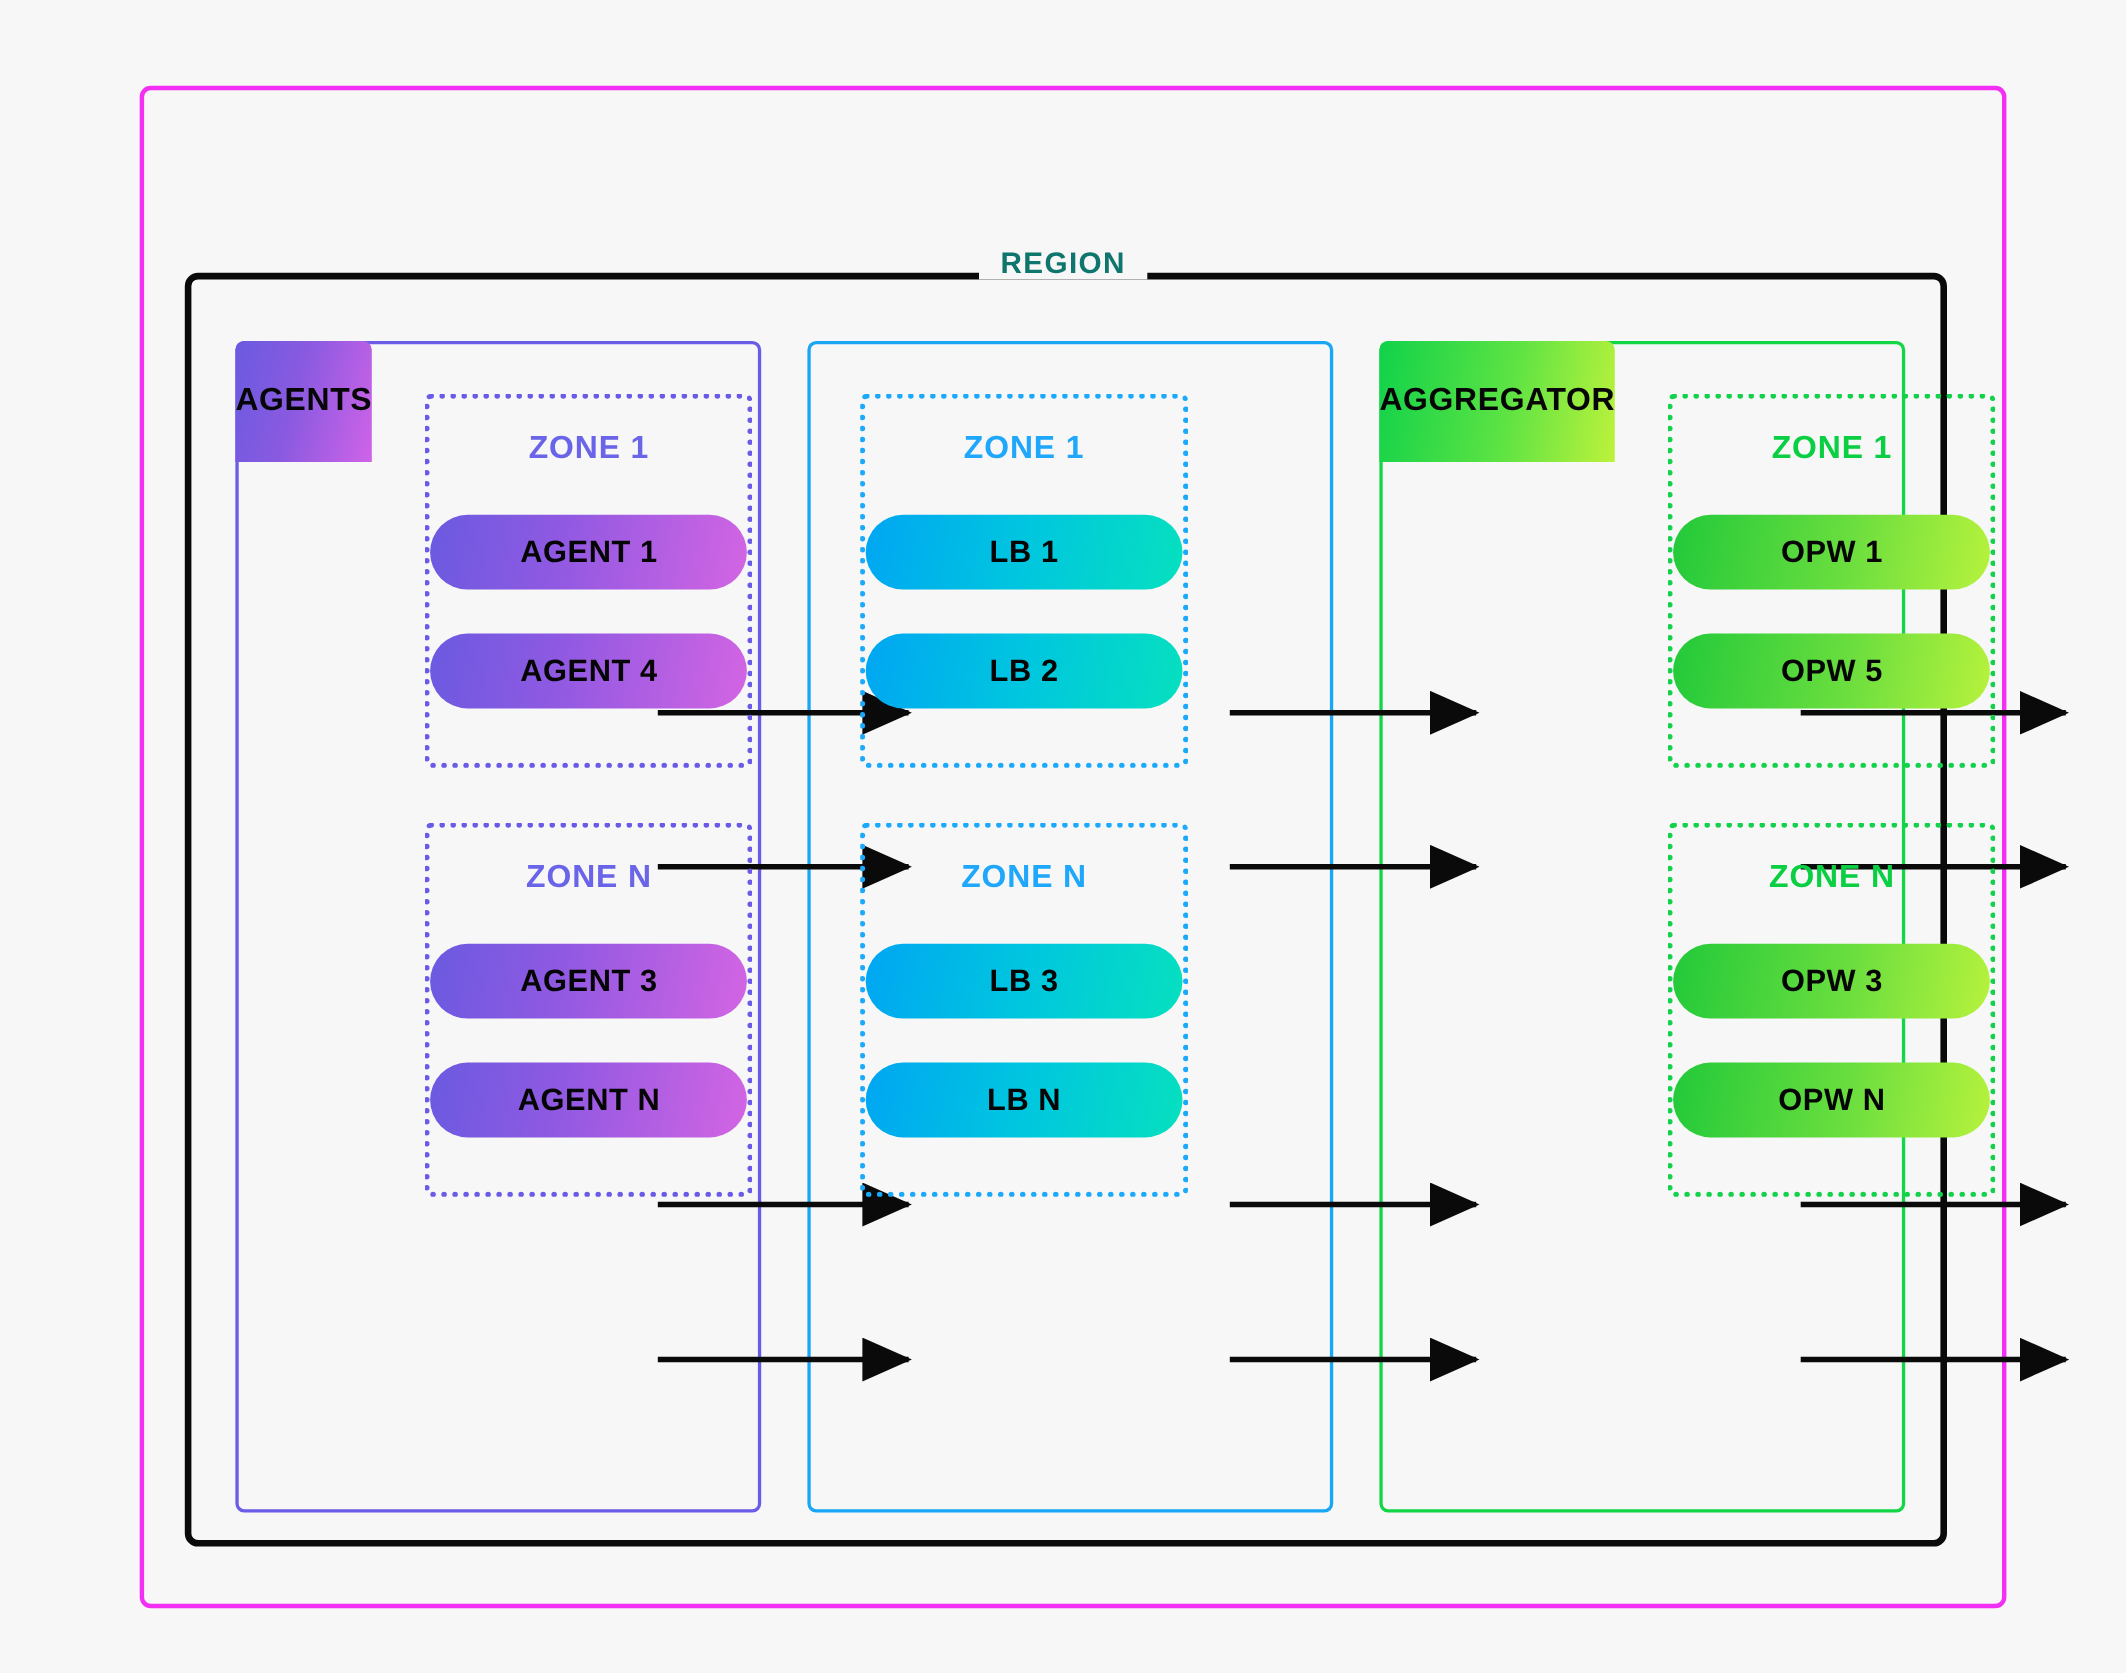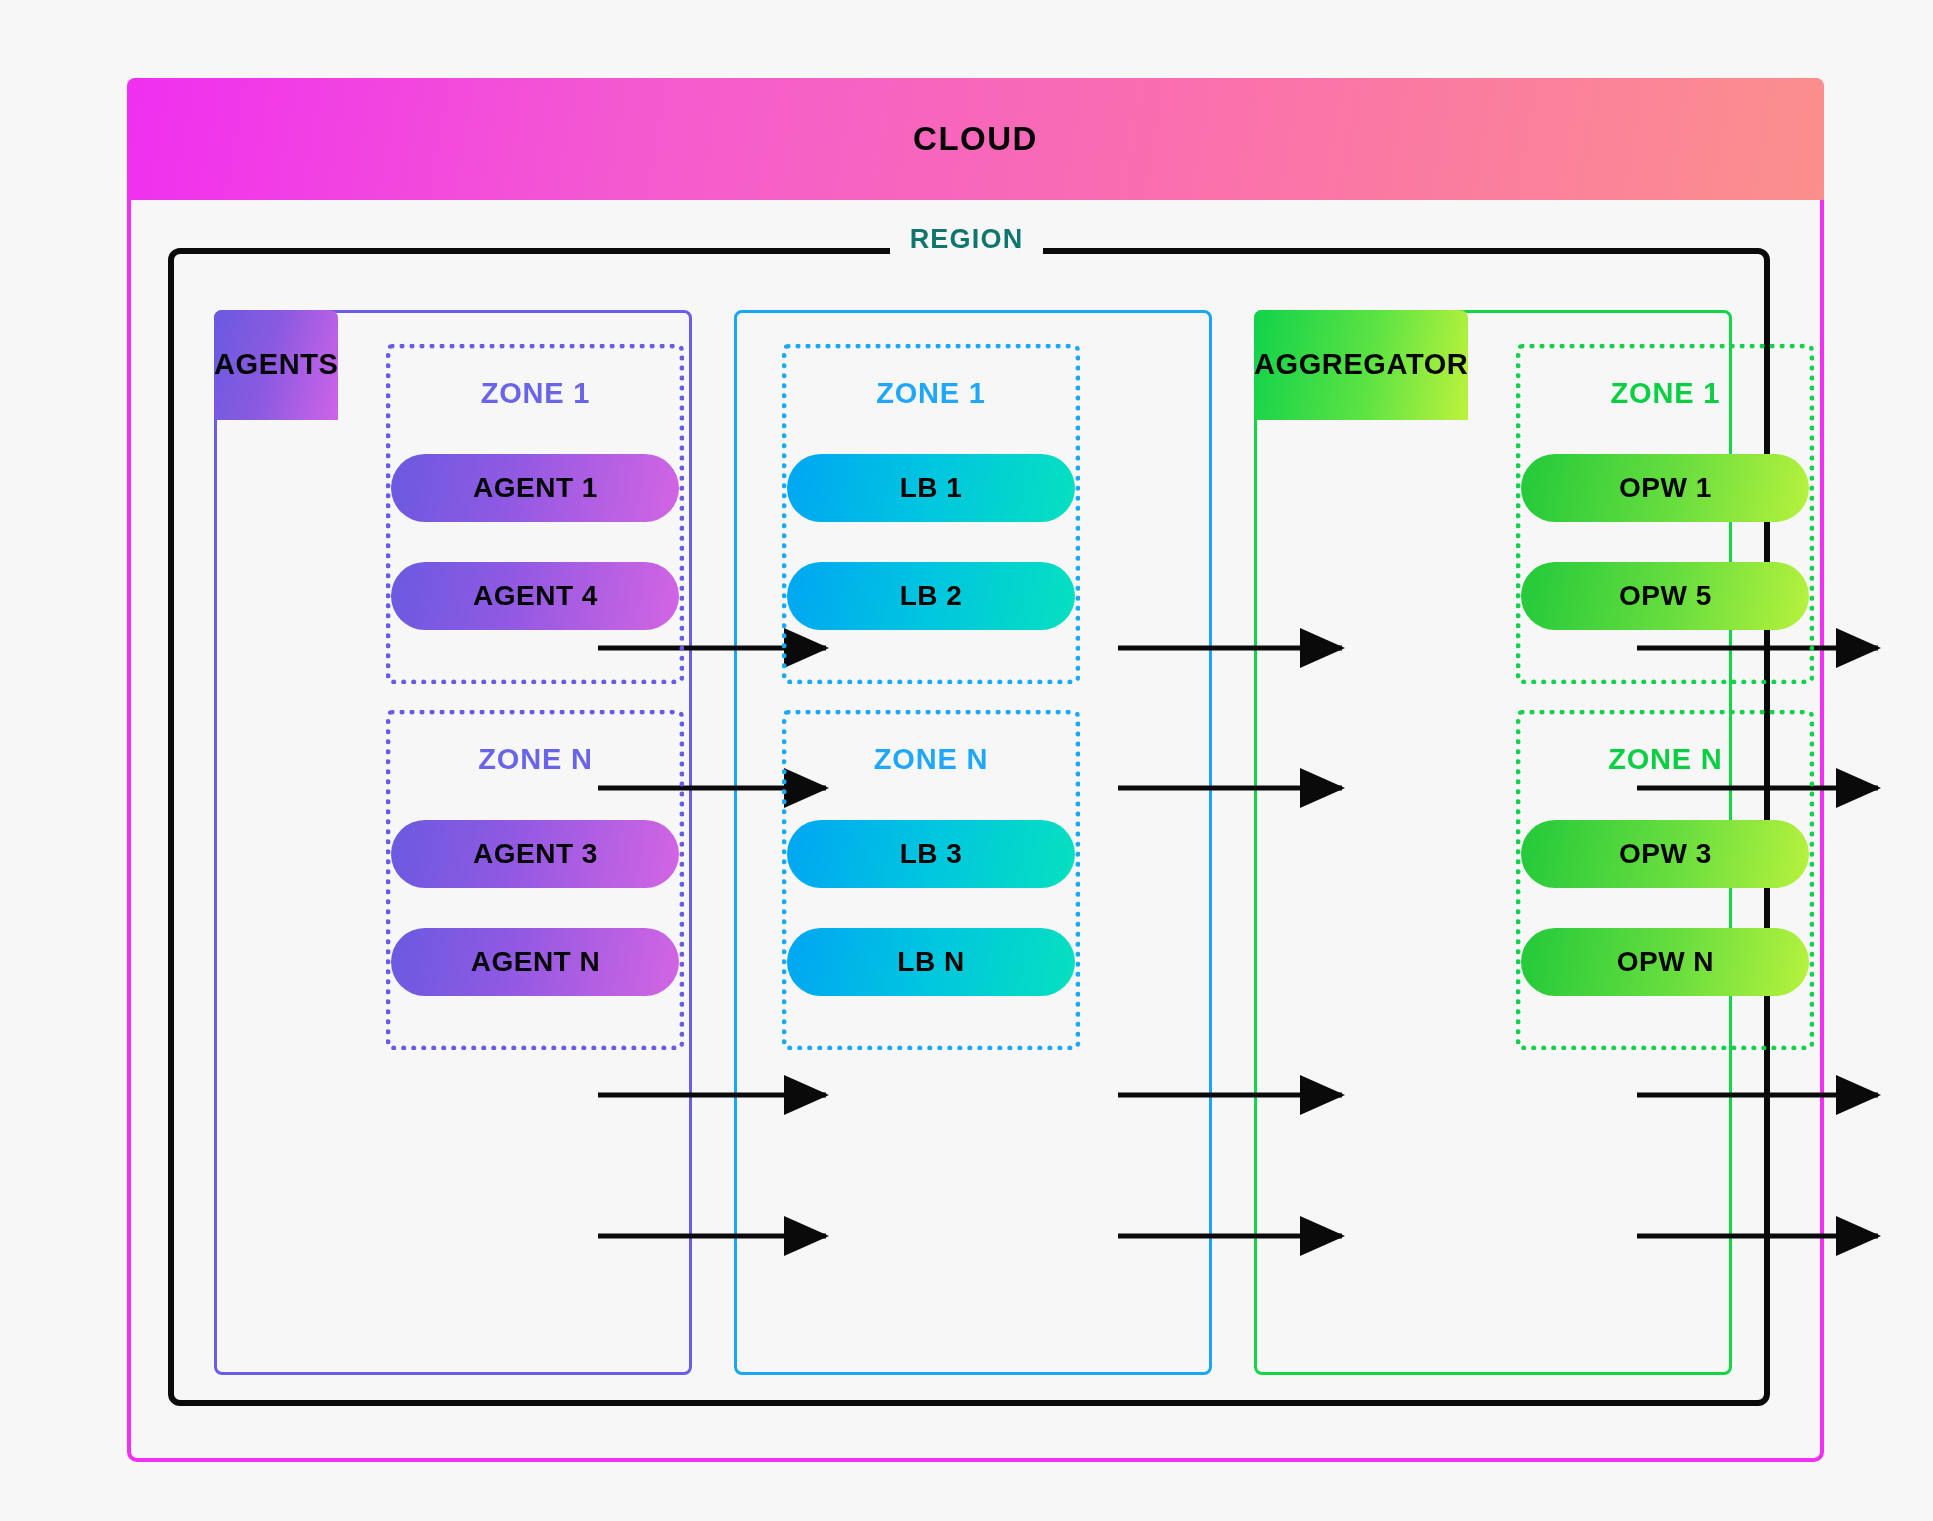--- a/index.html
+++ b/index.html
@@ -90,22 +90,22 @@
   .col-nlb    .col-header { background: linear-gradient(100deg, #00a8f5 0%, #00c8e0 50%, #04e9b5 100%); }
   .col-agg    .col-header { background: linear-gradient(100deg, #10d24a 0%, #5ee343 55%, #bdf23c 100%); }
   .col-header-title {
     font-size: 29px; font-weight: bold; color: #060606; letter-spacing: 0.6px; line-height: 1.14;
   }
   .col-nlb .col-header-title { font-size: 28px; }
 
   
   .zones {
     position: relative; z-index: 2;
-    padding: 34px 48px 0 48px;
-    display: flex; flex-direction: column; gap: 26px;
+    padding: 48px 48px 0 48px;
+    display: flex; flex-direction: column; gap: 50px;
   }
   .zone {
     border: 5px dotted;
     border-radius: 6px;
     height: 340px;
     padding-top: 28px;
     display: flex; flex-direction: column; align-items: center;
   }
   .col-agents .zone { border-color: #6a5ae8; }
   .col-nlb    .zone { border-color: #1ba9fc; }
@@ -131,23 +131,20 @@
   
   .arrow-layer { position: absolute; left: 0; top: 0; width: 1933px; height: 1521px; pointer-events: none; }
 </style>
 </head>
 <body>
 
 <div id="stage">
 
   <div class="cloud-box"></div>
 
-  <div class="cloud-header">
-    <div class="cloud-title">CLOUD</div>
-  </div>
 
   <div class="region-box"></div>
   <div class="region-label">
     <span>REGION</span>
   </div>
 
   <div class="columns">
 
     <div class="column col-agents">
       <div class="col-body"></div>

